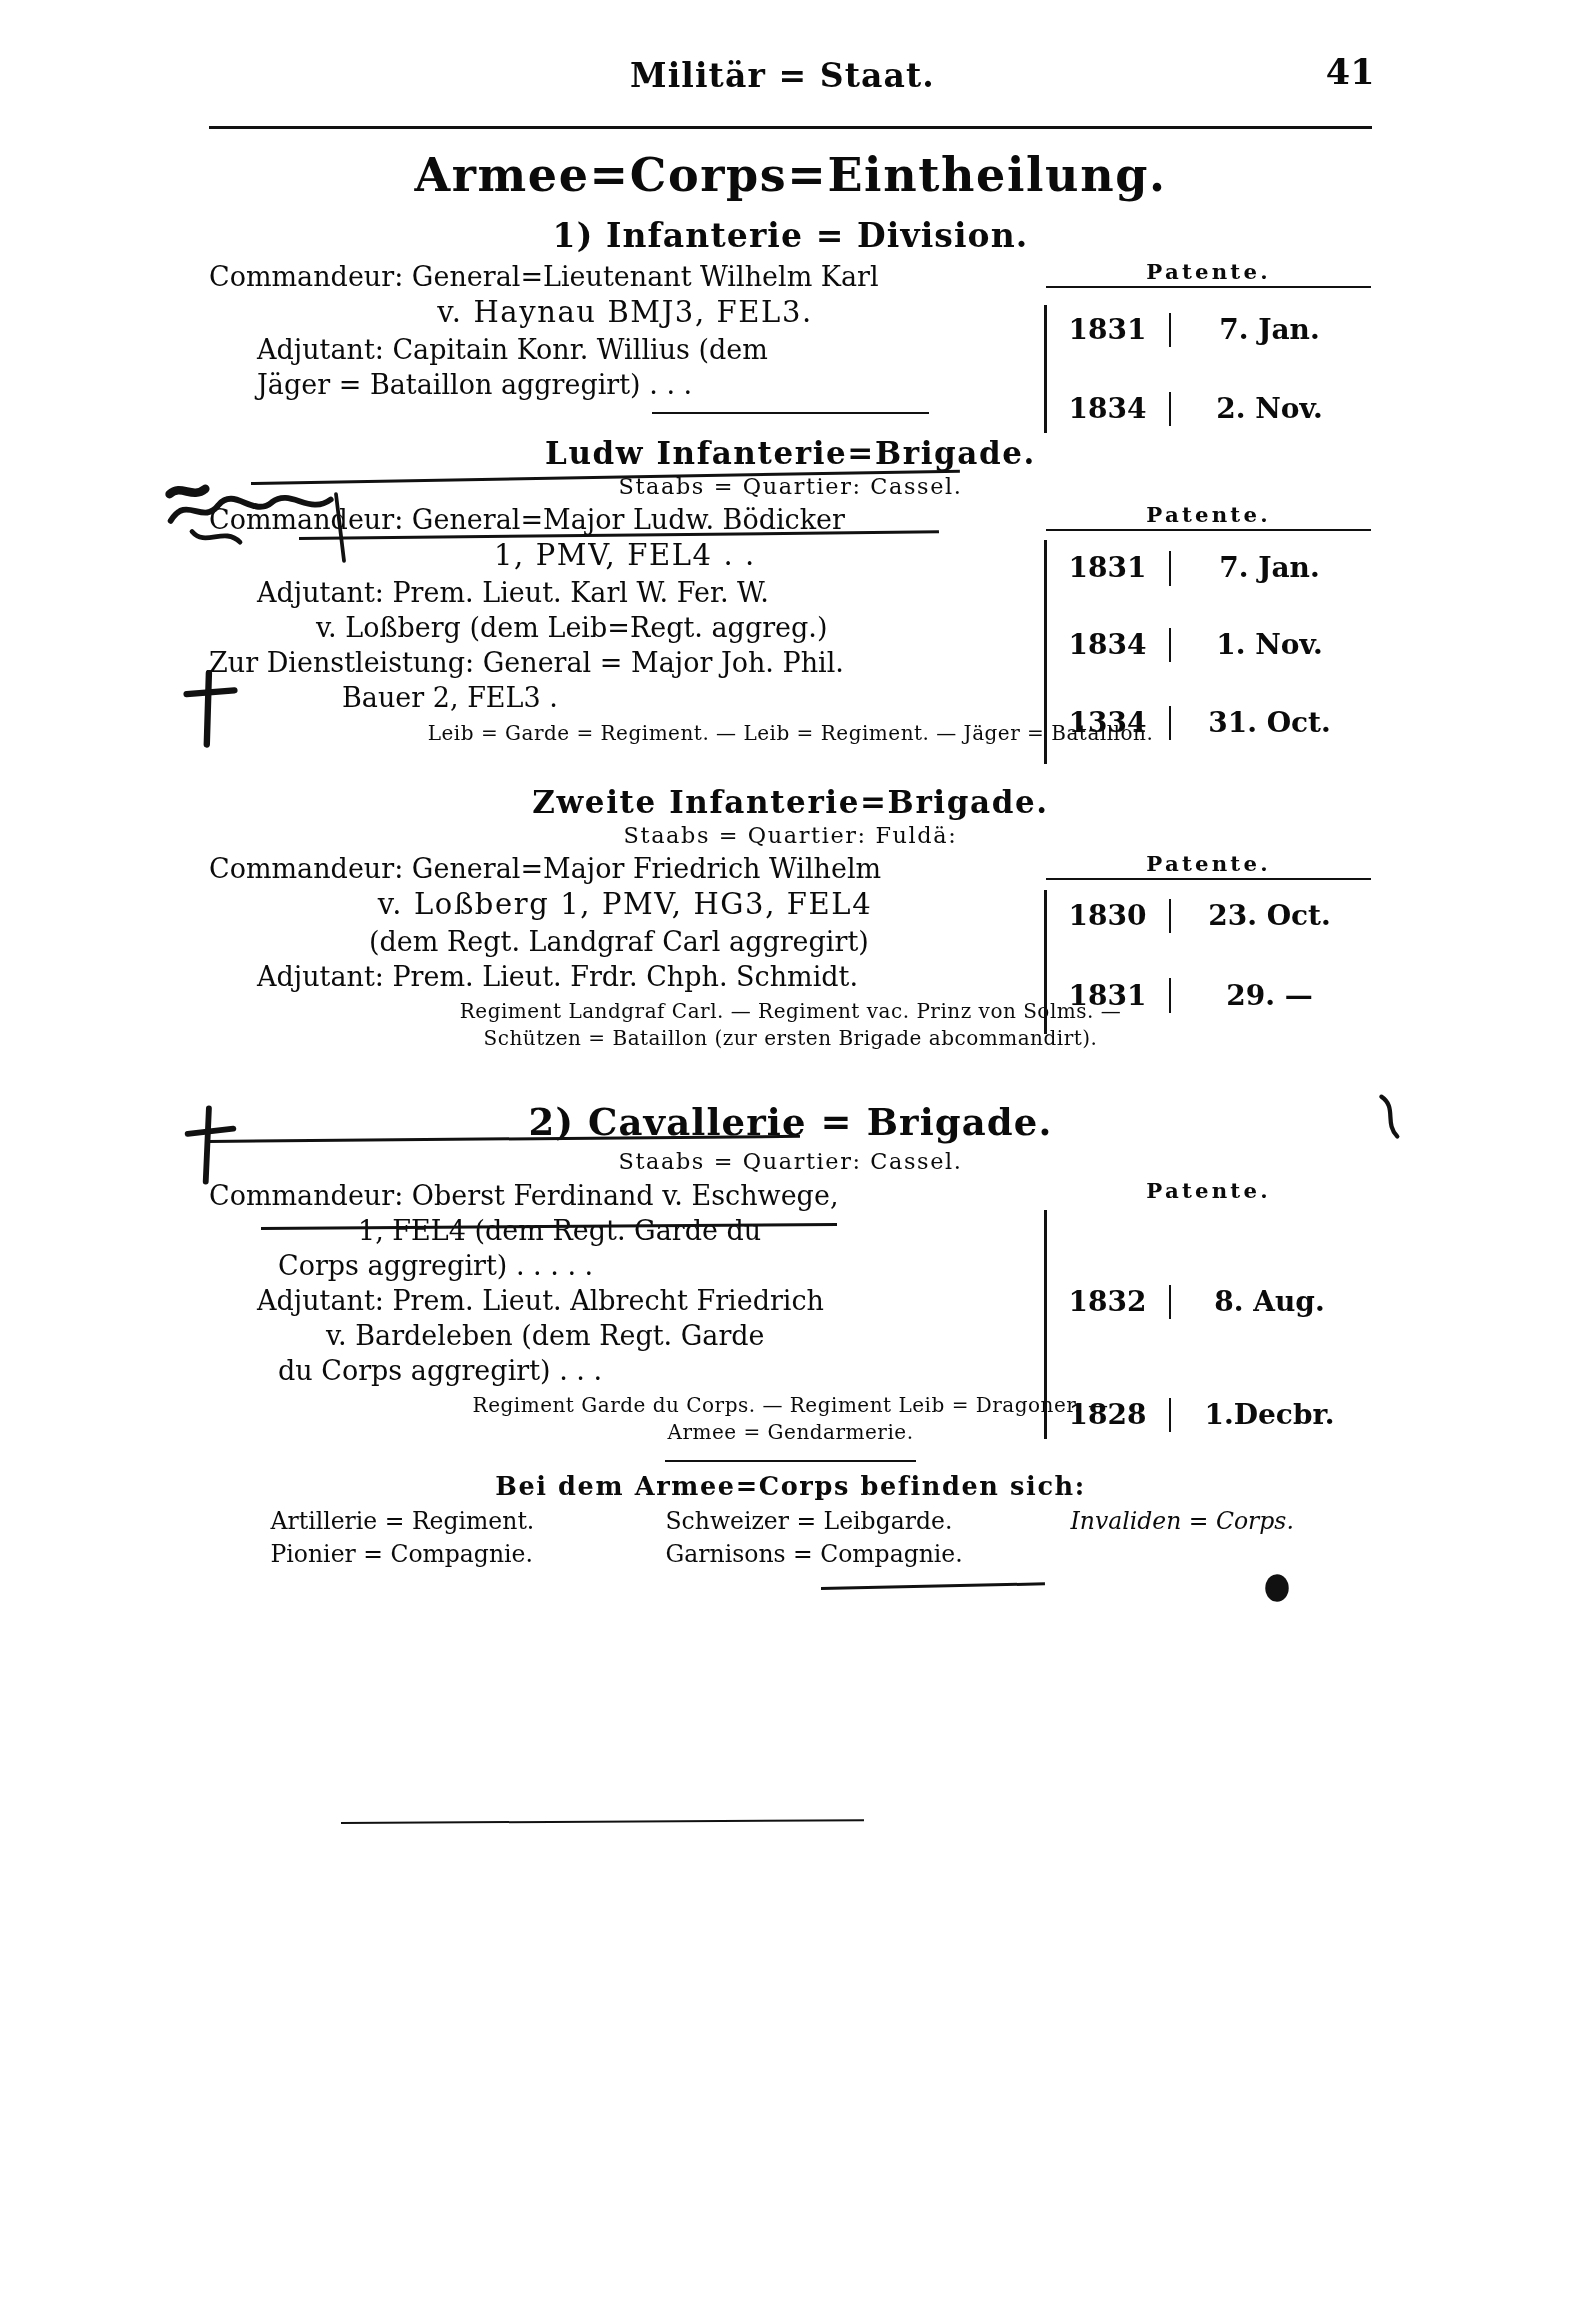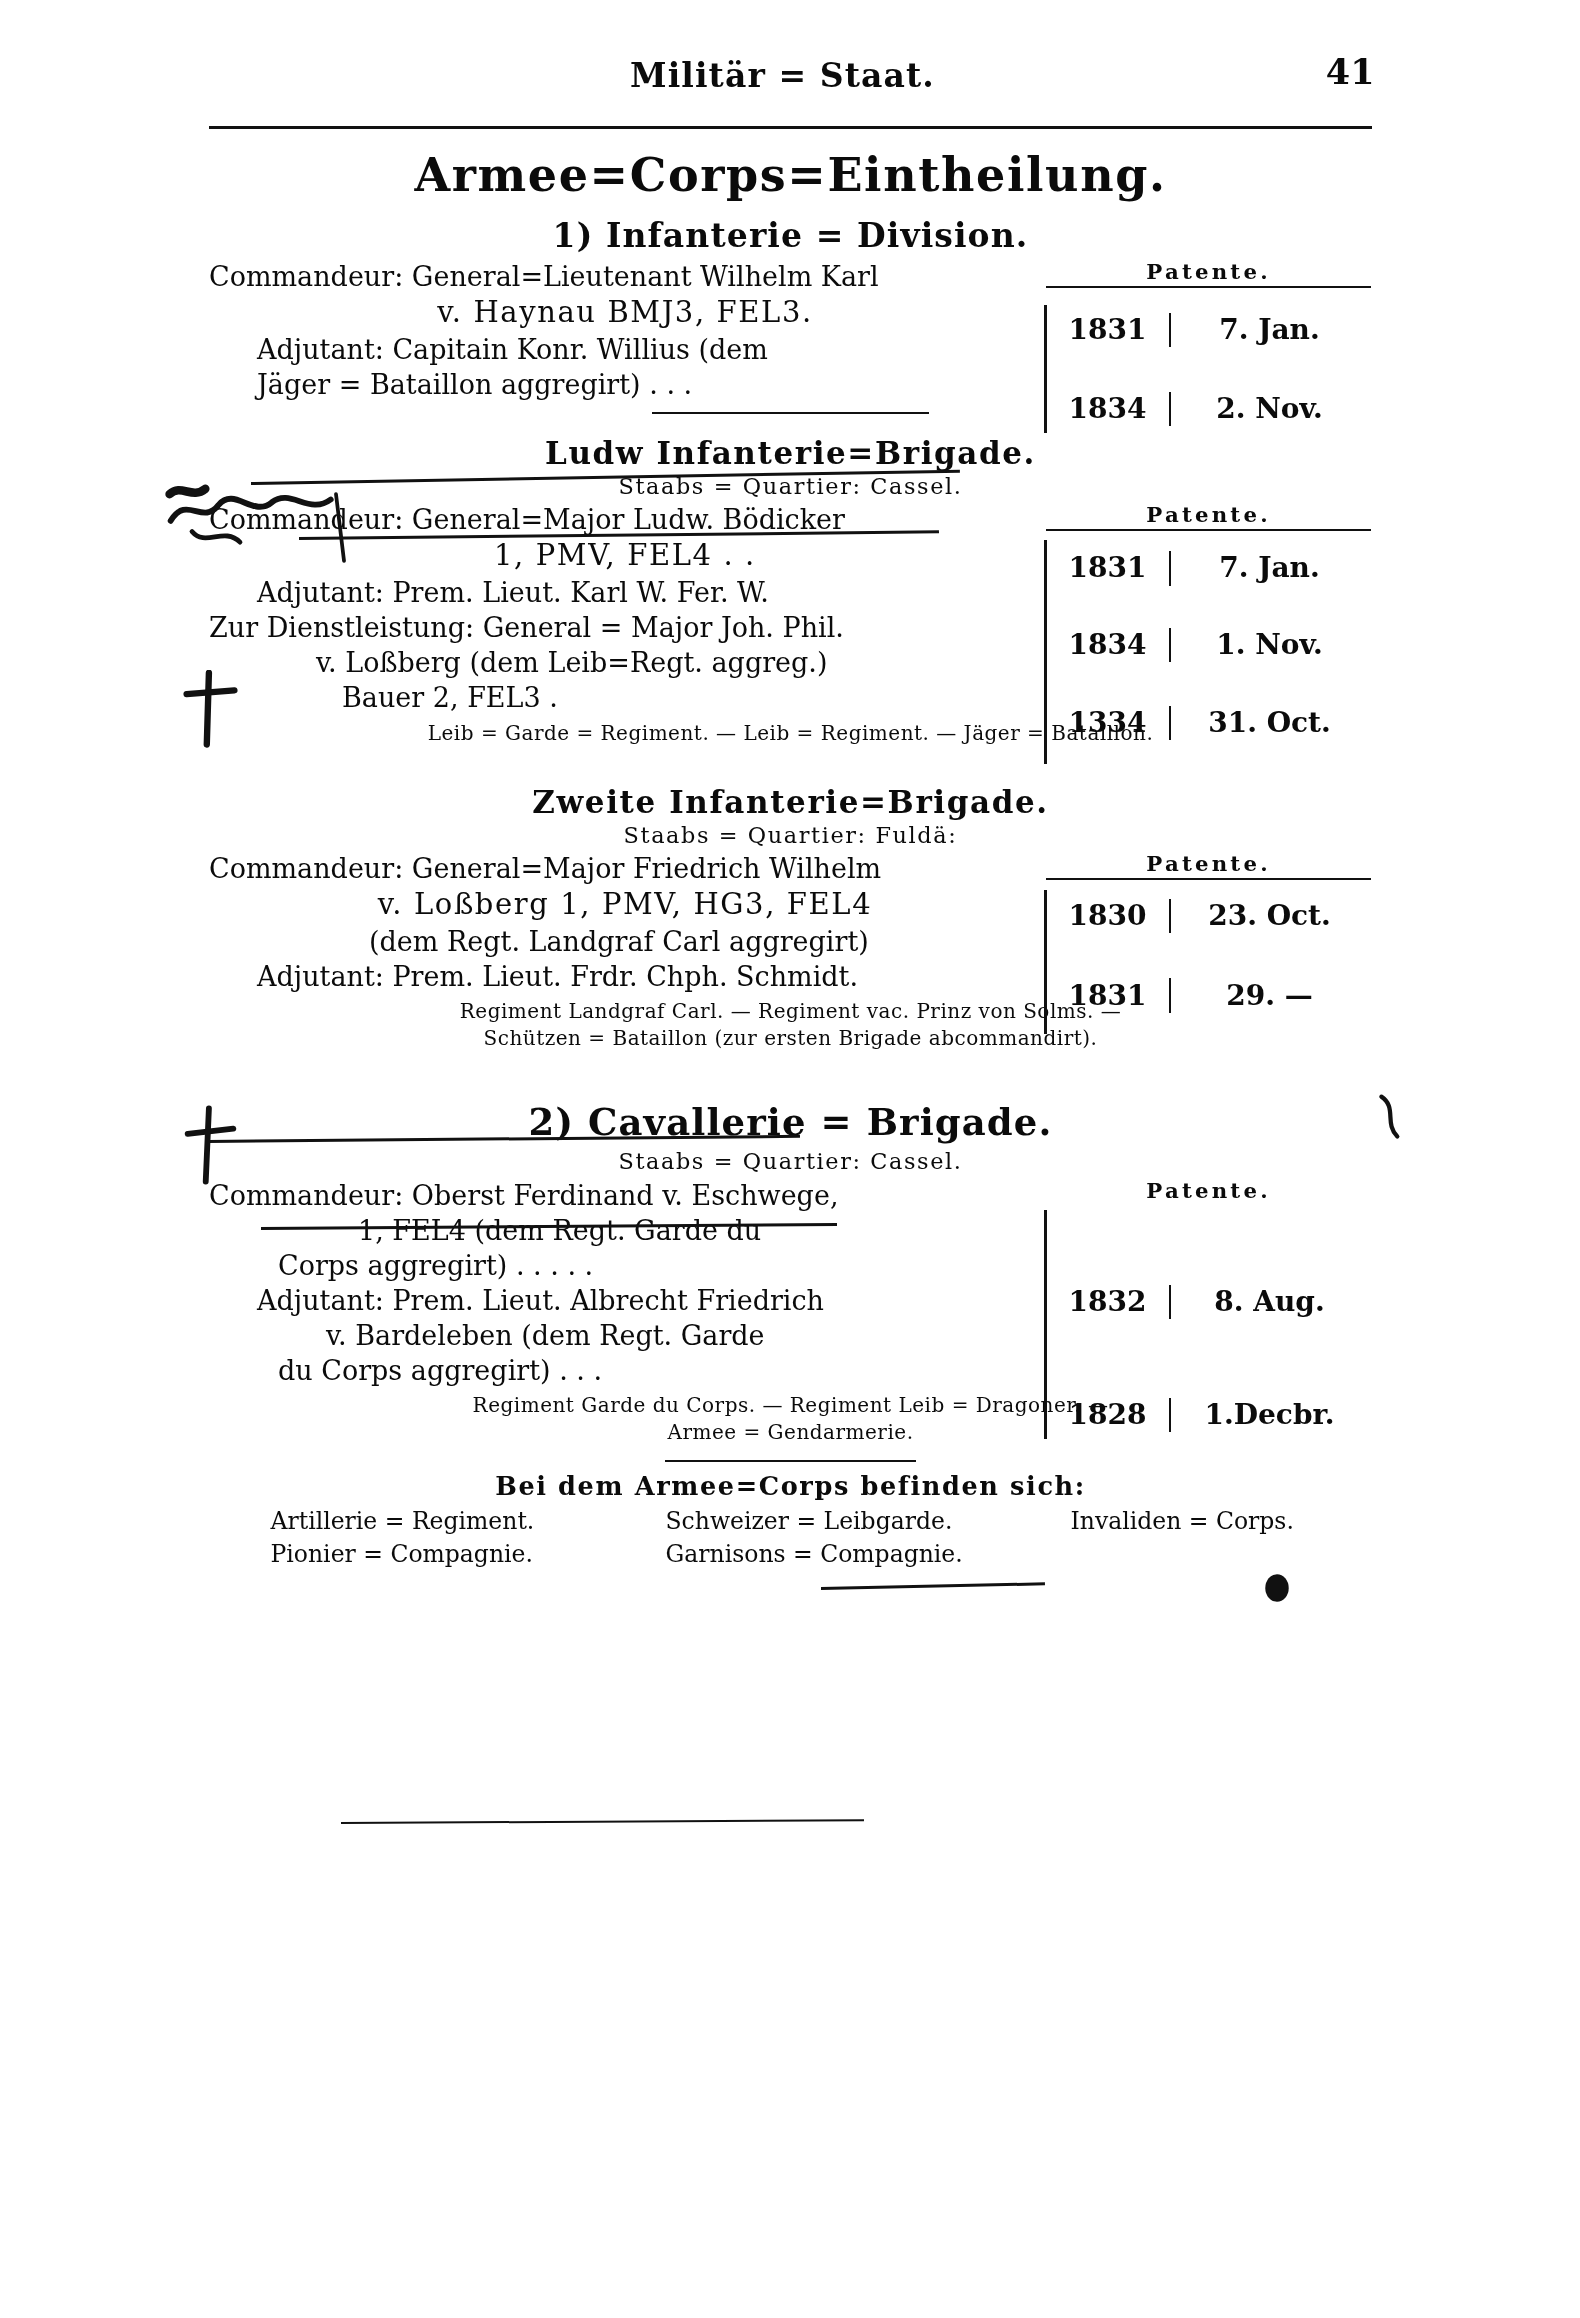--- a/index.html
+++ b/index.html
@@ -171,21 +171,21 @@
     width: 1040px;
     margin: 0 auto;
     font-size: 23.5px;
     line-height: 1.4;
   }
   .tail-grid .row {
     display: flex;
   }
   .tail-grid .c1 { width: 395px; }
   .tail-grid .c2 { width: 405px; }
-  .tail-grid .c3 { width: 240px; }
+  .tail-grid .c3 { width: 240px; font-style: italic; }
   
   .ink {
     position: absolute;
     pointer-events: none;
   }
   .strike {
     position: absolute;
     background: #111;
     height: 2.7px;
     transform-origin: left center;
@@ -233,22 +233,22 @@
   <div class="short-rule"></div>
 
   <div class="h3">Ludw Infanterie=Brigade.</div>
   <div class="staabs">Staabs = Quartier:  Cassel.</div>
 
   <div class="block">
     <div class="body-col">
       <div class="ln">Commandeur: General=Major Ludw. Bödicker</div>
       <div class="ln ctr big">1,   PMV, FEL4  .   .</div>
       <div class="ln indent1">Adjutant: Prem. Lieut. Karl W. Fer. W.</div>
+      <div class="ln indent1" style="padding-left:107px;">v. Loßberg (dem Leib=Regt. aggreg.)</div>
       <div class="ln">Zur Dienstleistung: General = Major Joh. Phil.</div>
-      <div class="ln indent1" style="padding-left:107px;">v. Loßberg (dem Leib=Regt. aggreg.)</div>
       <div class="ln" style="padding-left:133px;">Bauer 2,  FEL3                         .</div>
     </div>
     <div class="patente">
       <div class="pat-head">Patente.</div>
       <div class="pat-head-rule"></div>
       <div class="pat-rows">
         <div class="pat-row" style="margin-top:20px;">
           <div class="yr">1831</div>
           <div class="dt">7. Jan.</div>
         </div>

